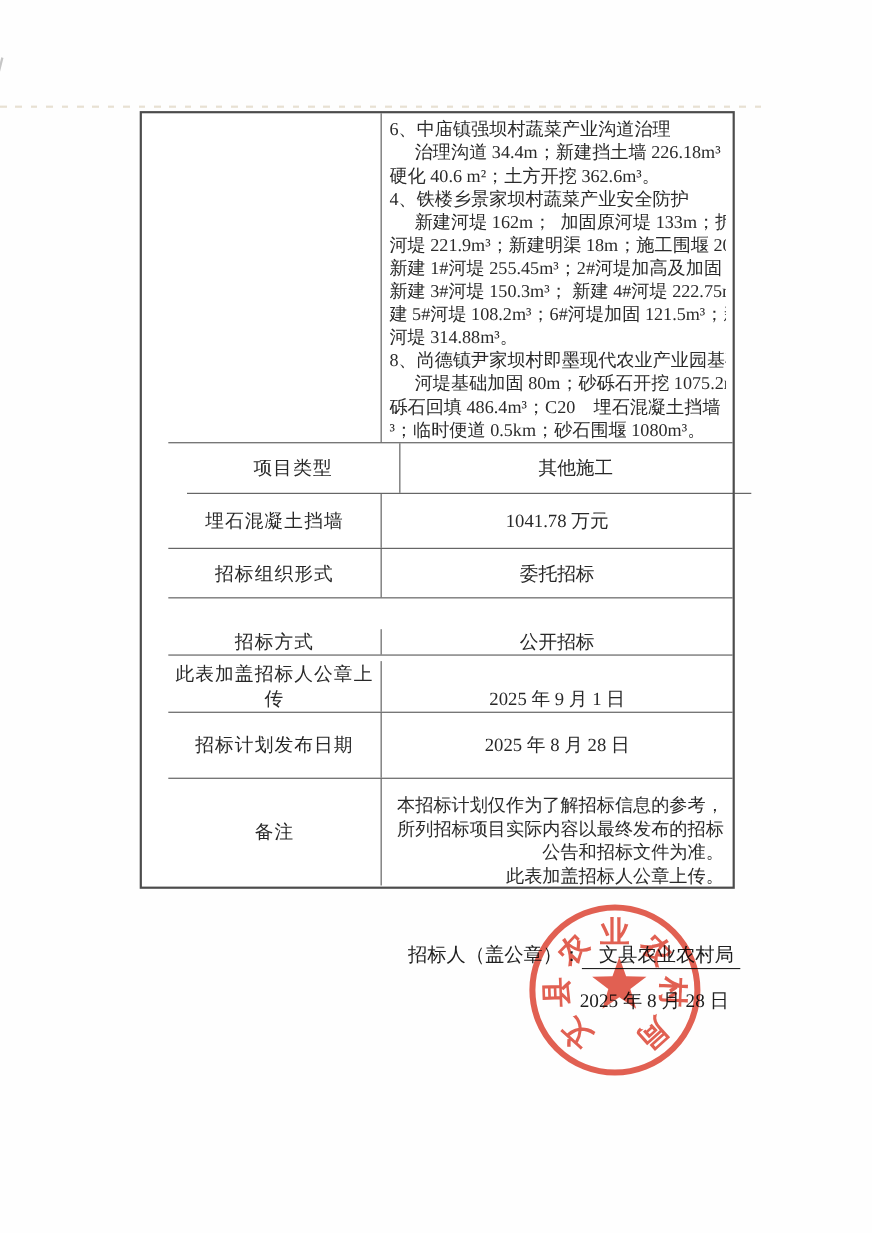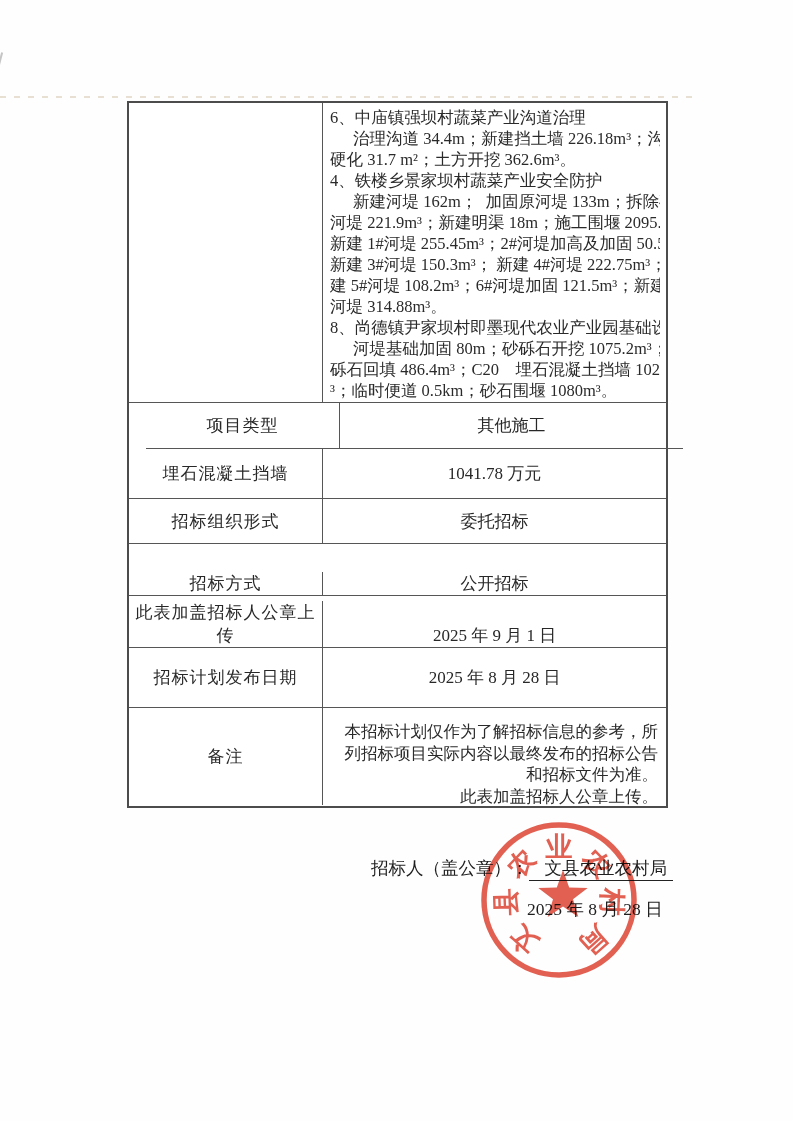--- a/index.html
+++ b/index.html
@@ -10,21 +10,21 @@
           background: #fefefe; overflow: hidden; }
 
   
   .scan-line-top { position: absolute; left: 0; top: 96px; width: 700px; height: 2px;
      background: repeating-linear-gradient(90deg, rgba(190,170,130,0.35) 0 6px, rgba(255,255,255,0) 6px 14px); }
   .scan-corner-mark { position: absolute; left: -2px; top: 52px; width: 2px; height: 26px;
      background: rgba(150,150,150,0.55); transform: rotate(14deg); }
 
   
   .doc-table { position: absolute; left: 127px; top: 101px; width: 541px; height: 707px;
-               border: 2px solid #4c4c4c; background: #fff; }
+               border: 2px solid #4c4c4c; background: #fff; padding-left: 24px; }
   .t-row { display: flex; width: 100%; border-bottom: 1px solid #565656; }
   .t-row:last-child { border-bottom: none; }
   .cell-l { width: 194px; flex: 0 0 194px; border-right: 1px solid #565656;
             display: flex; align-items: center; justify-content: center;
             font-size: 17px; letter-spacing: 1px; color: #282828; text-align: center; }
   .cell-r { flex: 1 1 auto; display: flex; align-items: center; justify-content: center;
             font-size: 17px; color: #282828; overflow: hidden; }
 
   .row-content { height: 300px; }
   .row-content .cell-r { display: block; padding: 4px 6px 0 7px; }
@@ -59,21 +59,21 @@
   <div class="scan-line-top"></div>
   <div class="scan-corner-mark"></div>
 
   <div class="doc-table">
 
     <div class="t-row row-content">
       <div class="cell-l"></div>
       <div class="cell-r" id="content-cell">
           <div class="content-line">6、中庙镇强坝村蔬菜产业沟道治理</div>
           <div class="content-line indent">治理沟道 34.4m；新建挡土墙 226.18m³；沟底</div>
-          <div class="content-line">硬化 31.7 m²；土方开挖 362.6m³。</div>
+          <div class="content-line">硬化 40.6 m²；土方开挖 362.6m³。</div>
           <div class="content-line">4、铁楼乡景家坝村蔬菜产业安全防护</div>
           <div class="content-line indent">新建河堤 162m；  加固原河堤 133m；拆除破损</div>
           <div class="content-line">河堤 221.9m³；新建明渠 18m；施工围堰 2095.5m³；</div>
           <div class="content-line">新建 1#河堤 255.45m³；2#河堤加高及加固 50.5m³；</div>
           <div class="content-line">新建 3#河堤 150.3m³； 新建 4#河堤 222.75m³； 新</div>
           <div class="content-line">建 5#河堤 108.2m³；6#河堤加固 121.5m³；新建 7#</div>
           <div class="content-line">河堤 314.88m³。</div>
           <div class="content-line">8、尚德镇尹家坝村即墨现代农业产业园基础设施</div>
           <div class="content-line indent">河堤基础加固 80m；砂砾石开挖 1075.2m³；砂</div>
           <div class="content-line">砾石回填 486.4m³；C20　埋石混凝土挡墙 1025.6m</div>

